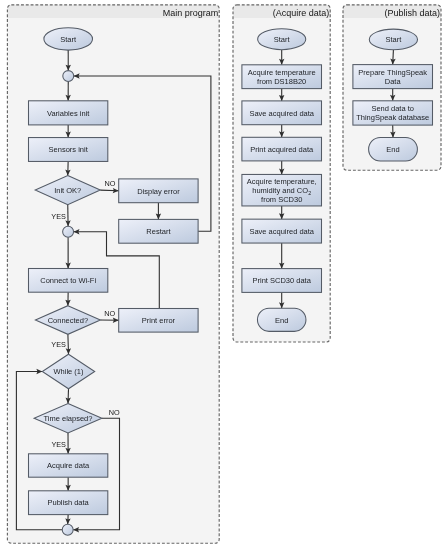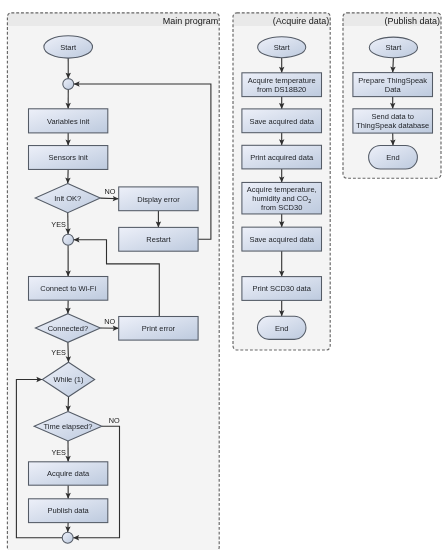--- a/index.html
+++ b/index.html
@@ -1,20 +1,20 @@
 <!DOCTYPE html>
 <html><head>
 <meta charset="utf-8">
 <title>Flowchart</title>
 <style>
   html,body{margin:0;padding:0;background:#ffffff;}
   body{width:446px;height:550px;overflow:hidden;
        font-family:"Liberation Sans",sans-serif;
        -webkit-font-smoothing:antialiased;}
-  #stage{position:relative;width:446px;height:464px;background:#ffffff;margin-top:8px;}
+  #stage{position:relative;width:446px;height:464px;background:#ffffff;}
   svg{display:block;}
   .nodelabel{font-family:"Liberation Sans",sans-serif;font-size:7.5px;fill:#22252a;
              text-anchor:middle;}
   .edgelabel{font-family:"Liberation Sans",sans-serif;font-size:7.3px;fill:#181818;
              text-anchor:middle;}
   .panellabel{font-family:"Liberation Sans",sans-serif;font-size:9px;fill:#161616;
               text-anchor:end;}
   .sub{font-size:5.4px;}
 </style>
 </head>

